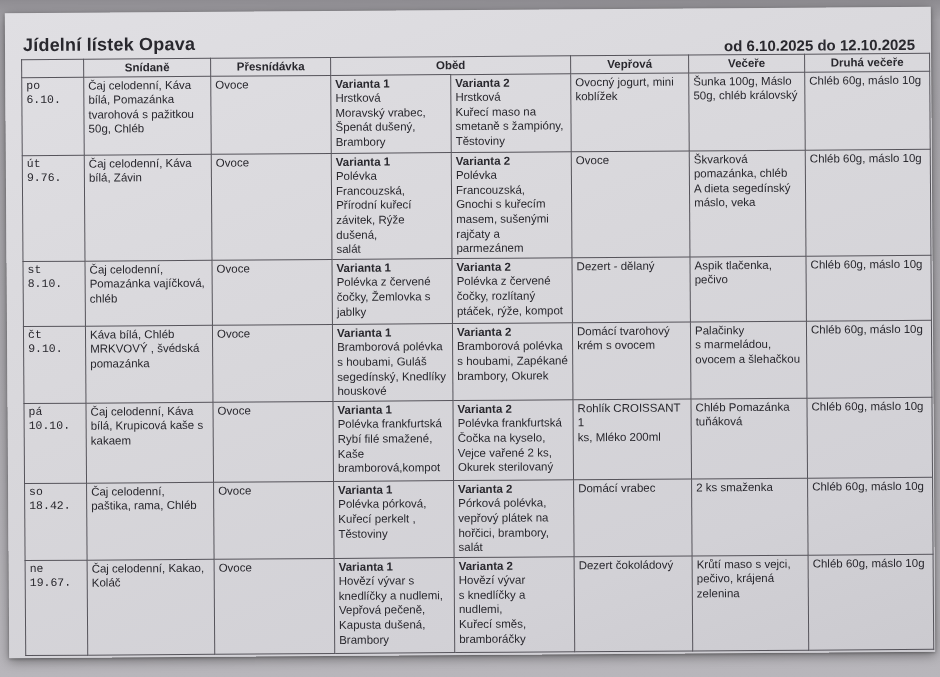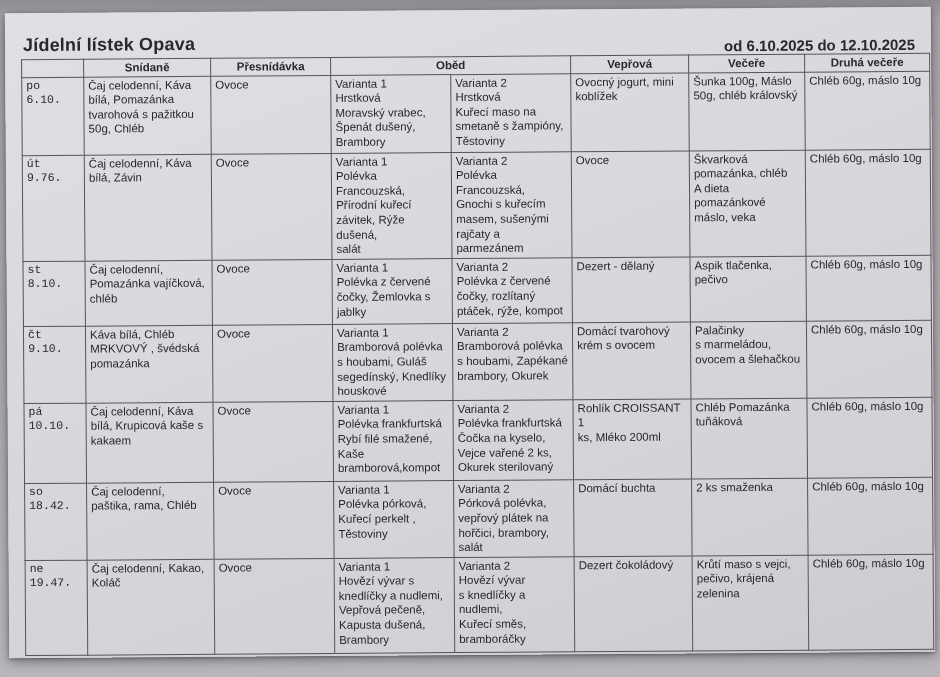--- a/index.html
+++ b/index.html
@@ -59,21 +59,21 @@
   }
   td.day {
     vertical-align: middle;
     font-weight: bold;
     font-size: 12px;
     padding-left: 5px;
     font-family: Liberation Mono, monospace;
   }
   td.vmid { vertical-align: middle; }
   td.vtop { vertical-align: top; }
-  .variant-label { font-weight: normal; }
+  .variant-label { font-weight: bold; }
   .pre { white-space: pre-line; }
   tr.r-head { height: 17px; }
   tr.r1 { height: 78px; }
   tr.r2 { height: 95px; }
   tr.r3 { height: 65px; }
   tr.r4 { height: 75px; }
   tr.r5 { height: 80px; }
   tr.r6 { height: 75px; }
   tr.r7 { height: 95px; }
 </style>
@@ -158,21 +158,21 @@
         <div class="variant-label">Varianta 2</div>
         <div class="pre">Polévka Francouzská,
 Gnochi s kuřecím
 masem,  sušenými
 rajčaty a
 parmezánem</div>
       </td>
       <td class="vmid pre">Ovoce</td>
       <td class="pre">Škvarková
 pomazánka, chléb
-A dieta pomazánkové
+A dieta segedínský
 máslo, veka</td>
       <td class="vmid">Chléb 60g, máslo 10g</td>
     </tr>
 
     <tr class="r3">
       <td class="day">
         <div>st</div>
         <div>8.10.</div>
       </td>
       <td class="vmid pre">Čaj celodenní,
@@ -271,29 +271,29 @@
 Kuřecí perkelt ,
 Těstoviny</div>
       </td>
       <td>
         <div class="variant-label">Varianta 2</div>
         <div class="pre">Pórková polévka,
 vepřový plátek na
 hořčici, brambory,
 salát</div>
       </td>
-      <td class="vmid">Domácí buchta</td>
+      <td class="vmid">Domácí vrabec</td>
       <td>2 ks smaženka</td>
       <td class="vmid">Chléb 60g, máslo 10g</td>
     </tr>
 
     <tr class="r7">
       <td class="day">
         <div>ne</div>
-        <div>19.47.</div>
+        <div>19.67.</div>
       </td>
       <td class="pre">Čaj celodenní, Kakao,
 Koláč</td>
       <td>Ovoce</td>
       <td>
         <div class="variant-label">Varianta 1</div>
         <div class="pre">Hovězí vývar s
 knedlíčky a nudlemi,
 Vepřová pečeně,
 Kapusta dušená,

